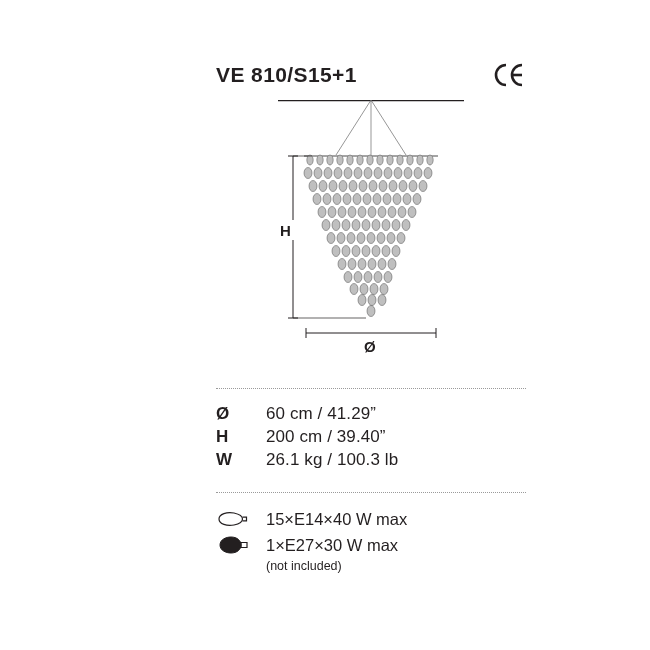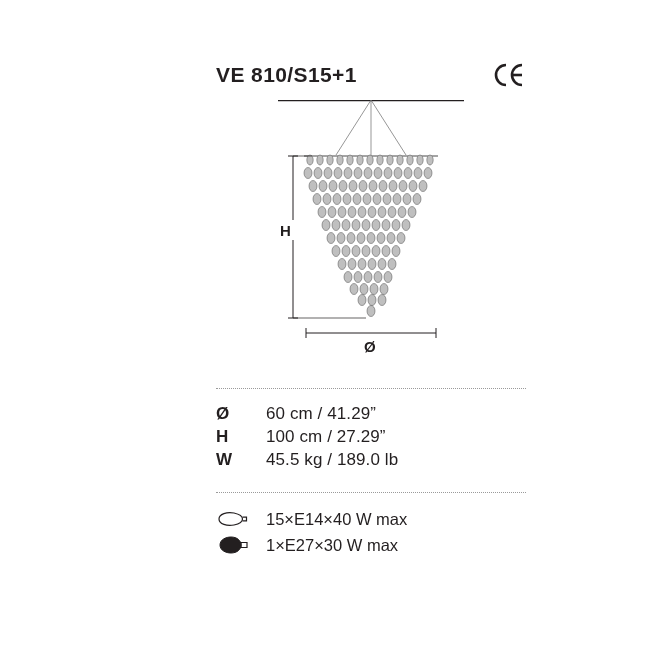--- a/index.html
+++ b/index.html
@@ -310,25 +310,25 @@
   <div class="rule rule-1"></div>
   <div class="rule rule-2"></div>
 
   <div class="dims">
     <div class="dim-row">
       <div class="dim-key">Ø</div>
       <div class="dim-val">60 cm / 41.29”</div>
     </div>
     <div class="dim-row">
       <div class="dim-key">H</div>
-      <div class="dim-val">100 cm / 27.29”</div>
+      <div class="dim-val">200 cm / 39.40”</div>
     </div>
     <div class="dim-row">
       <div class="dim-key">W</div>
-      <div class="dim-val">45.5 kg / 189.0 lb</div>
+      <div class="dim-val">26.1 kg / 100.3 lb</div>
     </div>
   </div>
 
   <div class="lamps">
     <div class="lamp-row">
       <div class="lamp-icon">
         <svg width="34" height="18" viewBox="0 0 34 18">
           <path d="M3 9 C3 4, 11 1.5, 18 3 C24 4.3, 26.5 7, 26.5 9 C26.5 11, 24 13.7, 18 15 C11 16.5, 3 14, 3 9 Z" fill="none" stroke="#231f20" stroke-width="1.2"></path>
           <path d="M26.5 7.2 L30.5 7.2 L30.5 10.8 L26.5 10.8" fill="none" stroke="#231f20" stroke-width="1.2"></path>
         </svg>
@@ -337,15 +337,16 @@
     </div>
     <div class="lamp-row">
       <div class="lamp-icon">
         <svg width="34" height="18" viewBox="0 0 34 18">
           <path d="M4 9 C4 3.5, 10 1, 15 1 C21 1, 25 4.5, 25 9 C25 13.5, 21 17, 15 17 C10 17, 4 14.5, 4 9 Z" fill="#231f20" stroke="#231f20" stroke-width="1"></path>
           <path d="M25 6.5 L31 6.5 L31 11.5 L25 11.5 Z" fill="none" stroke="#231f20" stroke-width="1.2"></path>
         </svg>
       </div>
       <div class="lamp-text">1×E27×30 W max</div>
     </div>
+    <div class="note">(not included)</div>
   </div>
 
 </div>
 
 </body></html>

